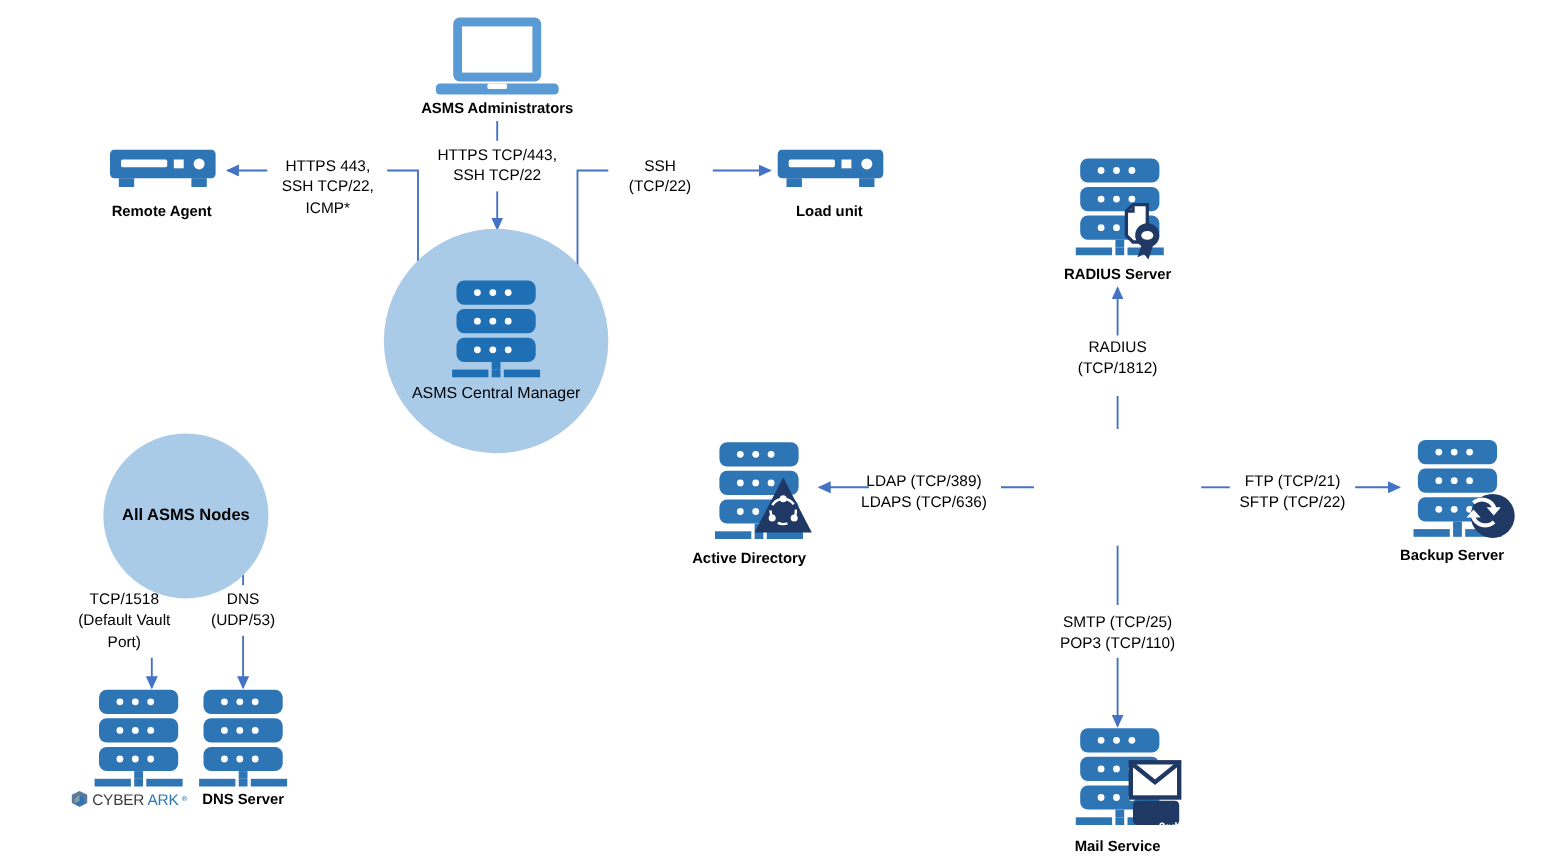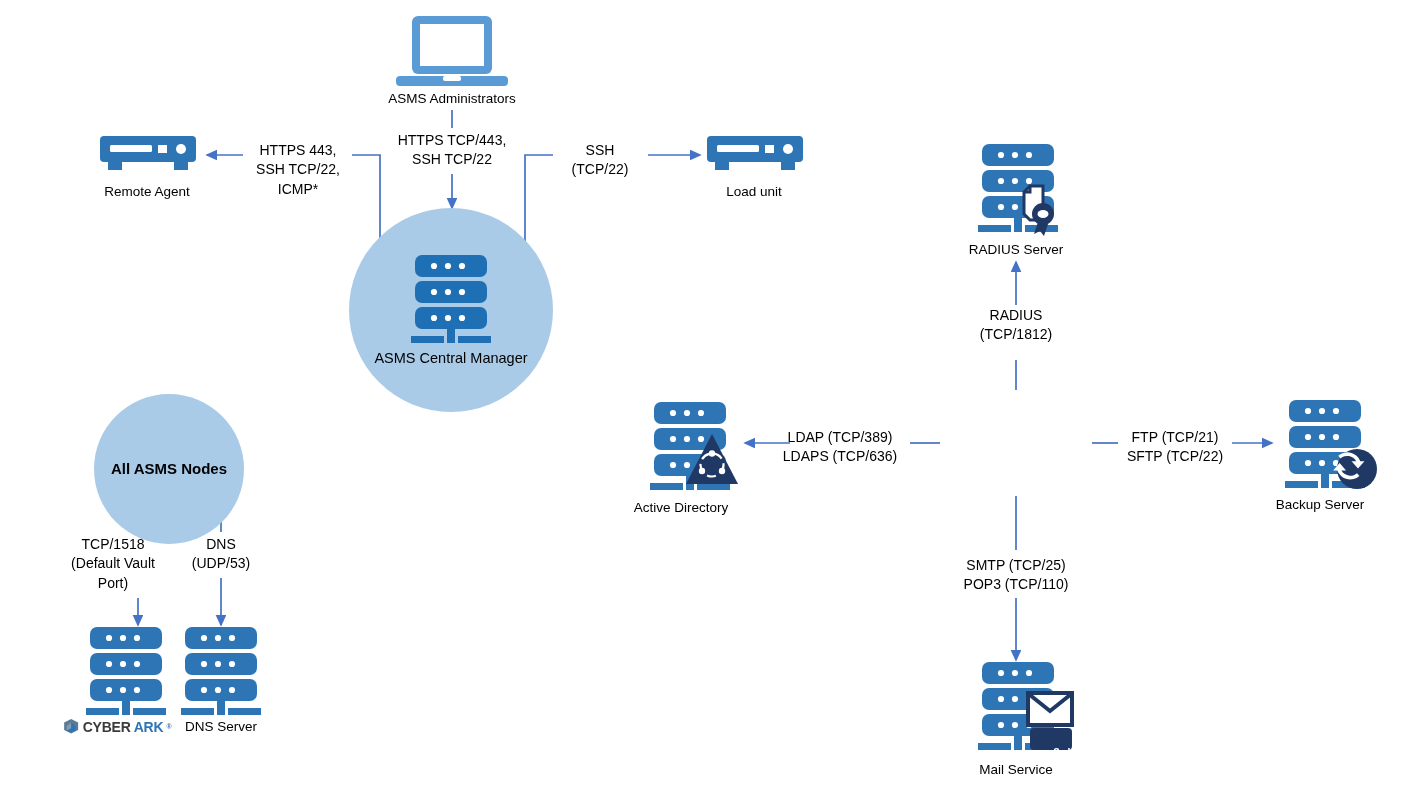--- a/index.html
+++ b/index.html
@@ -34,21 +34,21 @@
     color:#000;
     text-align:center;
     line-height:1.25;
   }
   .circle-label.bold{font-weight:bold;font-size:15px;}
 
   
   .node-label{
     position:absolute;
     font-size:13.5px;
-    font-weight:normal;
+    font-weight:bold;
     color:#000;
     text-align:center;
     white-space:nowrap;
     transform:translateX(-50%);
   }
 
   
   .edge-label{
     position:absolute;
     font-size:14px;
@@ -70,21 +70,21 @@
   
   .icon-wrap{position:absolute;}
 
   
   .ca-wordmark{
     position:absolute;
     display:flex;
     align-items:center;
     gap:3px;
     transform:translateX(-50%);
-    font-weight:bold;
+    font-weight:normal;
     font-size:14px;
     letter-spacing:-0.2px;
   }
   .ca-cyber{color:#3b3b3b;}
   .ca-ark{color:#2E75B6;}
   .ca-tm{font-size:7px;color:#2E75B6;vertical-align:super;}
 </style>
 </head>
 <body>
 

